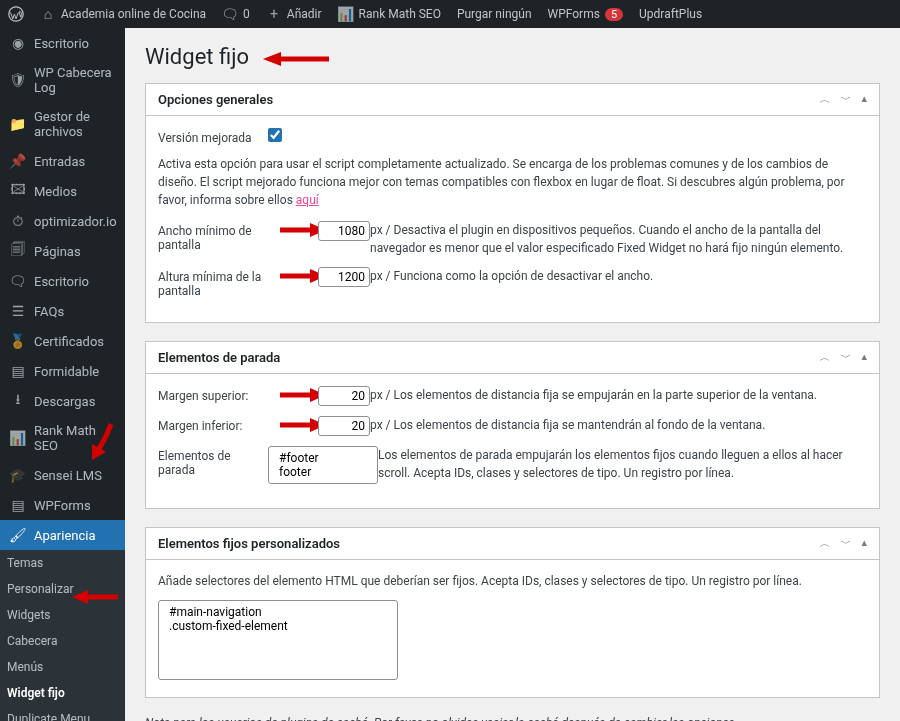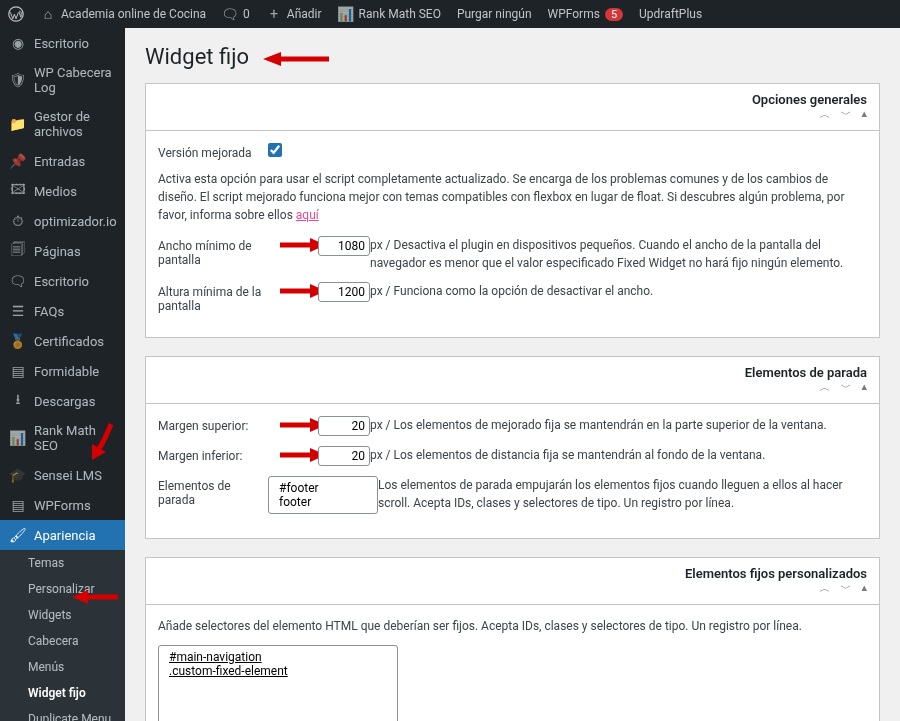--- a/index.html
+++ b/index.html
@@ -6,28 +6,28 @@
   body { background: #f0f0f1; font-size: 13px; color: #3c434a; }
   .admin-bar { height: 28px; background: #1d2327; color: #c3c4c7; display: flex; align-items: center; padding: 0 8px; font-size: 12px; gap: 16px; }
   .admin-bar span { display:flex; align-items:center; gap:5px; cursor:pointer; }
   .admin-bar .badge { background:#d63638; color:#fff; border-radius:9px; padding:0 6px; font-size:11px; }
   .layout { display:flex; }
   .sidebar { width:125px; background:#1d2327; color:#f0f0f1; font-size:13px; min-height:693px; }
   .sidebar .item { display:flex; align-items:center; gap:8px; padding:7px 10px; color:rgba(240,246,252,.7); cursor:pointer; }
   .sidebar .item.current { background:#2271b1; color:#fff; position:relative; }
   .sidebar .item.current::after { content:''; position:absolute; right:-8px; top:50%; margin-top:-8px; border:8px solid transparent; border-right-color:#f0f0f1; }
   .sidebar .sub { background:#2c3338; }
-  .sidebar .sub .subitem { padding:6px 10px 6px 28px; color:rgba(240,246,252,.7); font-size:12px; cursor:pointer; }
+  .sidebar .sub .subitem { padding:6px 10px 6px 7px; color:rgba(240,246,252,.7); font-size:12px; cursor:pointer; }
   .sidebar .sub .subitem.cur { color:#fff; font-weight:600; }
   .icon { width:16px; height:16px; display:inline-flex; align-items:center; justify-content:center; font-size:14px; color:rgba(240,246,252,.6); flex-shrink:0; }
   .icon.folder { color:#c5a83d; }
   .main { flex:1; padding:10px 20px 20px 20px; }
   h1 { font-size:22px; font-weight:400; color:#1d2327; margin:6px 0 14px 0; display:flex; align-items:center; gap:12px; }
   .panel { background:#fff; border:1px solid #c3c4c7; margin-bottom:18px; }
-  .panel-head { border-bottom:1px solid #c3c4c7; padding:8px 12px; display:flex; align-items:flex-end; justify-content:space-between;flex-direction:column; }
+  .panel-head { border-bottom:1px solid #c3c4c7; padding:8px 12px; display:flex; align-items:flex-start; justify-content:space-between; }
   .panel-head h2 { font-size:13px; font-weight:600; color:#1d2327; }
   .panel-ctrl { display:flex; gap:10px; color:#787c82; font-size:11px; }
   .panel-body { padding:12px 12px 14px 12px; font-size:12px; color:#3c434a; }
   .row { display:flex; align-items:flex-start; margin-bottom:10px; }
   .row label.l { width:110px; flex-shrink:0; font-size:12px; padding-top:3px; }
   input[type=text].num { width:52px; padding:2px 4px; border:1px solid #8c8f94; border-radius:3px; font-size:12px; text-align:right; }
   input[type=checkbox] { width:14px; height:14px; accent-color:#2271b1; }
   textarea { width:230px; border:1px solid #8c8f94; border-radius:3px; font-size:12px; padding:4px 10px; font-family:inherit; resize:none; }
   .desc { font-size:12px; color:#3c434a; line-height:1.5; }
   a.link { color:#ec4899; text-decoration:underline; }
@@ -202,21 +202,21 @@
         </div>
       </div>
       <div class="panel-body">
         <div class="row">
           <label class="l">Margen superior:</label>
           <span class="arrow-r" style="width:50px"><svg viewBox="0 0 50 18">
                 <path d="M2 9 L36 9" stroke="#d40000" stroke-width="5"></path>
                 <path d="M48 9 L32 2 L32 16 Z" fill="#d40000"></path>
               </svg></span>
           <input type="text" class="num" value="20" style="">
-          <span class="desc">px / Los elementos de mejorado fija se mantendrán en la parte superior de la ventana.</span>
+          <span class="desc">px / Los elementos de distancia fija se empujarán en la parte superior de la ventana.</span>
         </div>
         <div class="row">
           <label class="l">Margen inferior:</label>
           <span class="arrow-r" style="width:50px"><svg viewBox="0 0 50 18">
                 <path d="M2 9 L36 9" stroke="#d40000" stroke-width="5"></path>
                 <path d="M48 9 L32 2 L32 16 Z" fill="#d40000"></path>
               </svg></span>
           <input type="text" class="num" value="20" style="">
           <span class="desc">px / Los elementos de distancia fija se mantendrán al fondo de la ventana.</span>
         </div>
@@ -233,21 +233,21 @@
       <div class="panel-head">
         <h2>Elementos fijos personalizados</h2>
         <div class="panel-ctrl">
           <span>︿</span>
           <span>﹀</span>
           <span>▴</span>
         </div>
       </div>
       <div class="panel-body">
         <p class="desc" style="margin-bottom:10px">Añade selectores del elemento HTML que deberían ser fijos. Acepta IDs, clases y selectores de tipo. Un registro por línea.</p>
-        <textarea rows="5" style="width: 240px; text-decoration: underline;">#main-navigation
+        <textarea rows="5" style="width: 240px;">#main-navigation
 .custom-fixed-element</textarea>
       </div>
     </div>
 
     <p class="note">Nota para los usuarios de plugins de caché. Por favor, no olvides vaciar la caché después de cambiar las opciones.</p>
 
   </div>
 </div>
 
 <div style="position:absolute; left:86px; top:422px; pointer-events:none">

